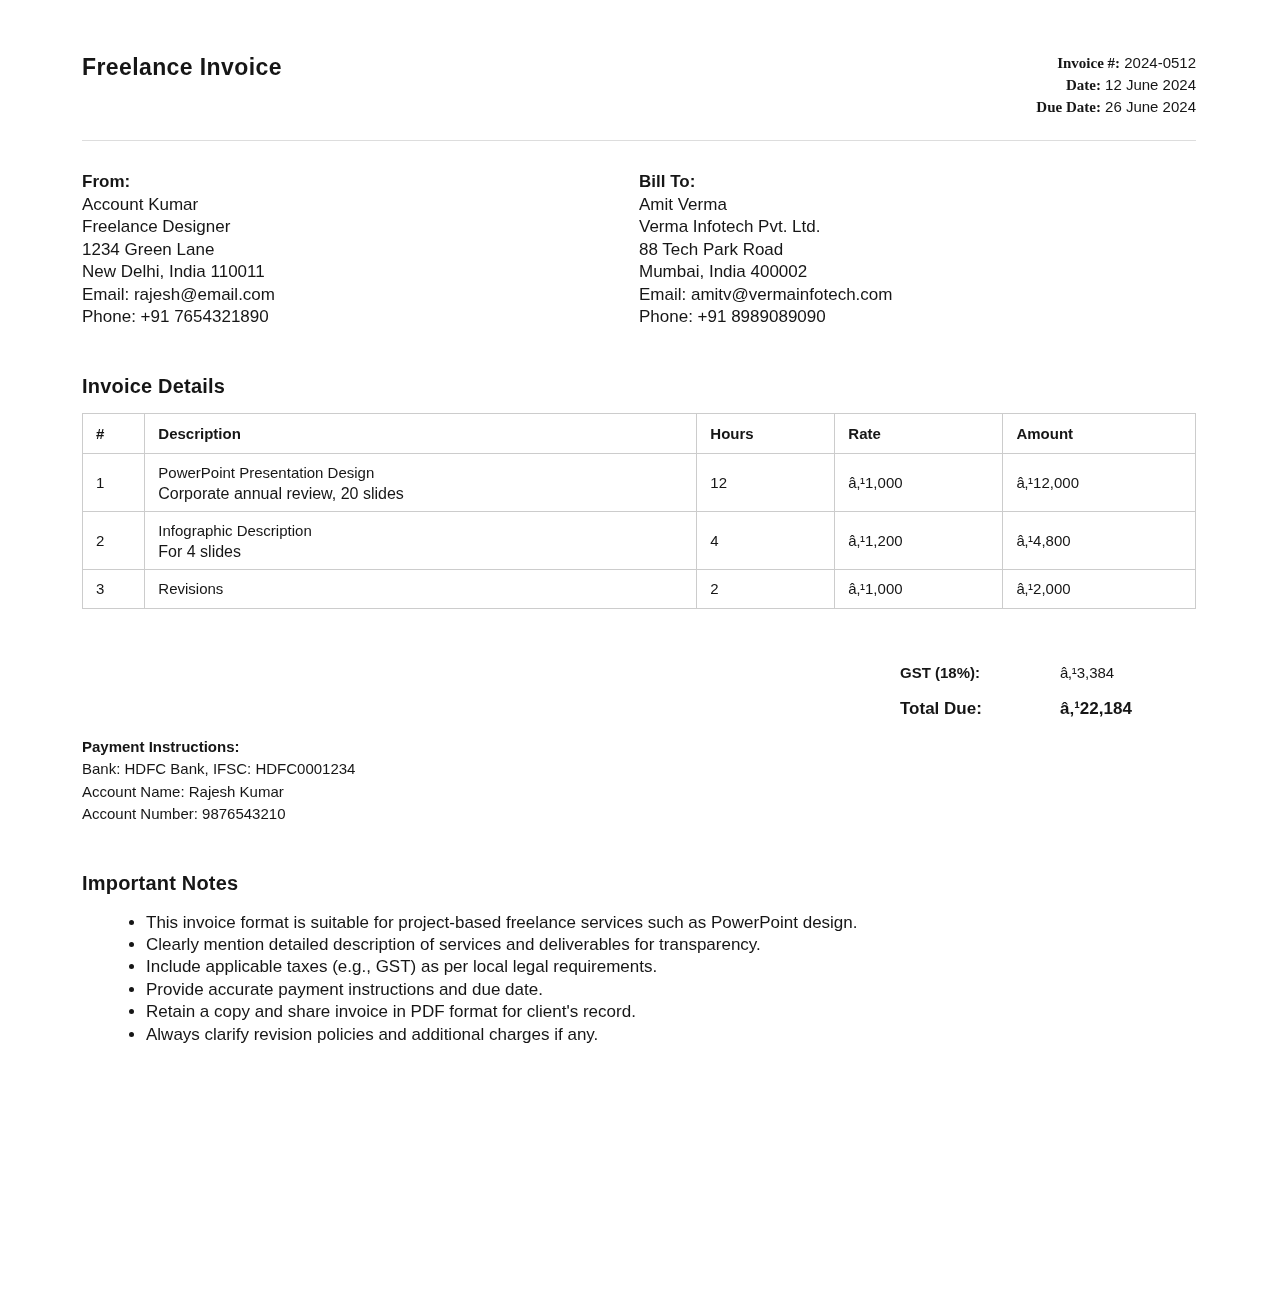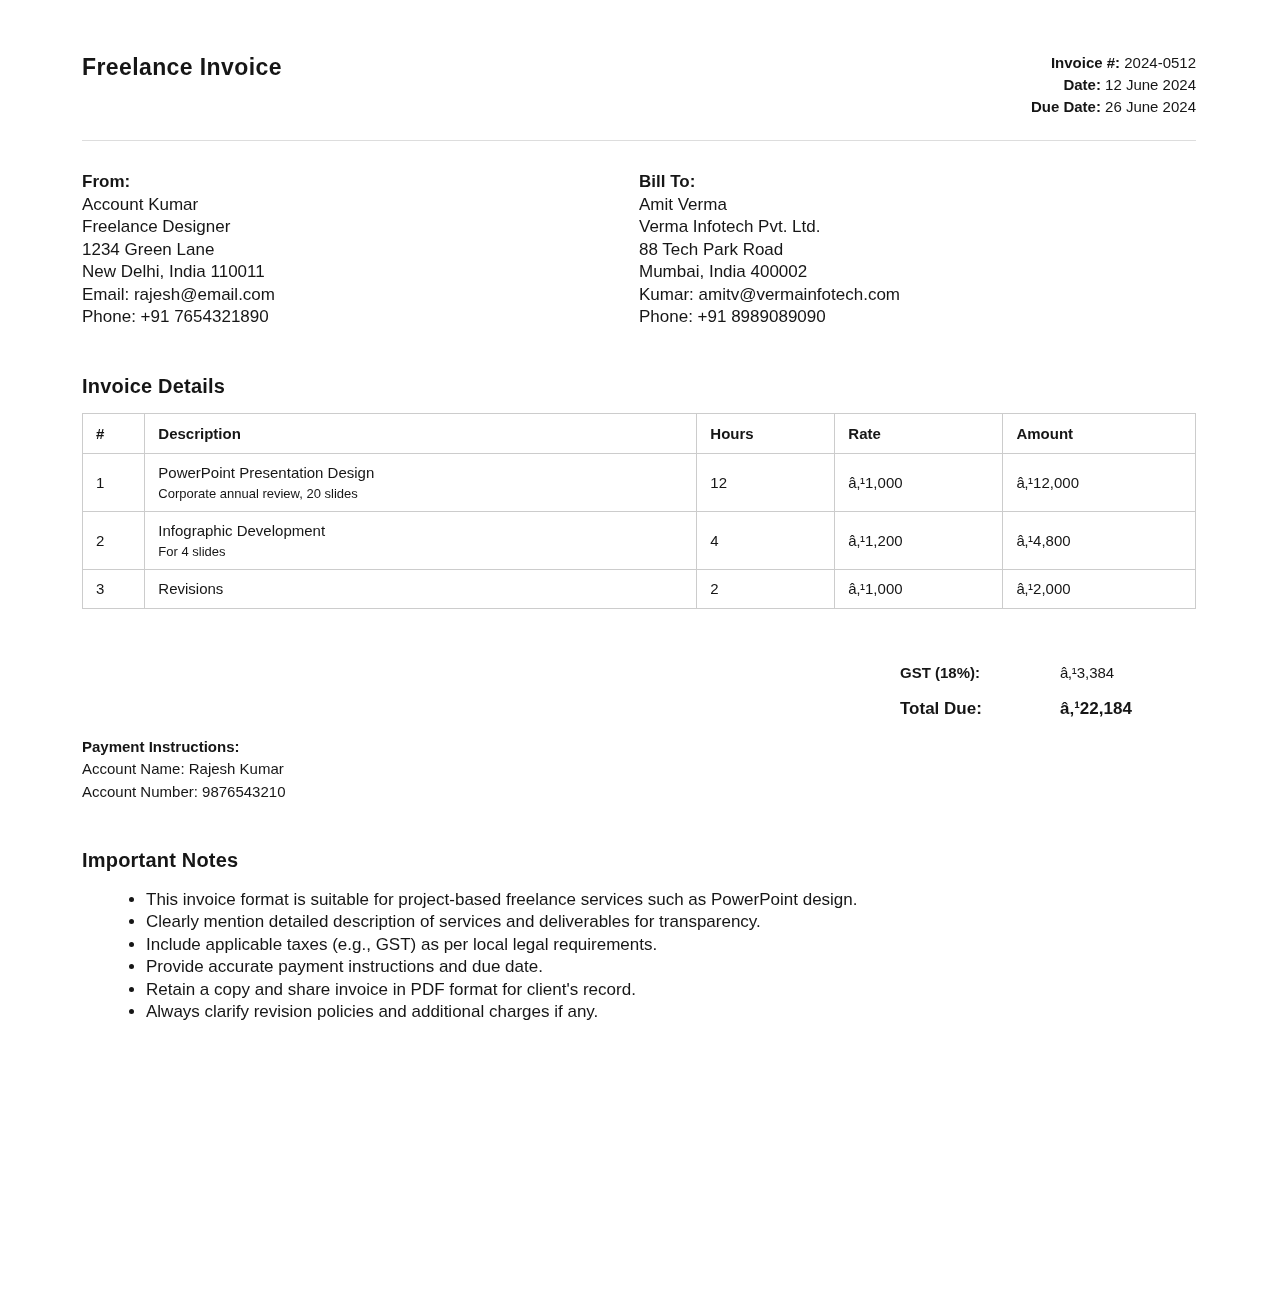--- a/index.html
+++ b/index.html
@@ -10,21 +10,21 @@
     color: #161616;
     font-family: "Liberation Sans", sans-serif;
   }
   body { width: 1278px; min-height: 1300px; }
   .page { width: 1114px; margin: 0 auto; padding-top: 52px; }
 
   
   .doc-header { display: flex; justify-content: space-between; align-items: flex-start; }
   .doc-title { font-size: 23px; font-weight: 700; margin: 0; letter-spacing: 0.4px; line-height: 30px; }
   .doc-meta { text-align: right; font-size: 15px; line-height: 22px; }
-  .doc-meta .lbl { font-weight: 700; }
+  .doc-meta .lbl { font-weight: 700; font-family: Liberation Serif, serif; }
 
   .rule { border: none; border-top: 1px solid #dddddd; margin: 22px 0 0 0; }
 
   
   .parties { display: flex; margin-top: 30px; }
   .party { width: 590px; font-size: 17px; }
   .party p { margin: 0; line-height: 22.5px; }
   .party-label { font-weight: 700; }
 
   
@@ -34,21 +34,21 @@
   table.items { border-collapse: collapse; width: 100%; margin-top: 15px; font-size: 15px; table-layout: fixed; }
   table.items th, table.items td { border: 1px solid #cccccc; text-align: left; vertical-align: middle; }
   table.items th { padding: 11px 13px; font-weight: 700; }
   table.items td { padding: 9px 13px; }
   .col-num { width: 5.6%; }
   .col-desc { width: 49.6%; }
   .col-hours { width: 12.4%; }
   .col-rate { width: 15.1%; }
   .col-amount { width: 17.3%; }
   .desc-main { font-size: 15px; line-height: 20px; }
-  .desc-sub { font-size: 13px; line-height: 17px; margin-top: 2px; }
+  .desc-sub { font-size: 16px; line-height: 17px; margin-top: 2px; }
 
   
   .totals { width: 296px; margin-left: auto; margin-top: 46px; font-size: 15px; }
   .totals-row { display: flex; padding: 9px 0; align-items: baseline; }
   .totals-row .t-label { width: 160px; font-weight: 700; }
   .totals-row .t-value { flex: 1; }
   .totals-row.total { font-size: 17px; }
   .totals-row.total .t-value { font-weight: 700; }
 
   
@@ -85,21 +85,21 @@
       <p>New Delhi, India 110011</p>
       <p>Email: rajesh@email.com</p>
       <p>Phone: +91 7654321890</p>
     </div>
     <div class="party">
       <p class="party-label">Bill To:</p>
       <p>Amit Verma</p>
       <p>Verma Infotech Pvt. Ltd.</p>
       <p>88 Tech Park Road</p>
       <p>Mumbai, India 400002</p>
-      <p>Kumar: amitv@vermainfotech.com</p>
+      <p>Email: amitv@vermainfotech.com</p>
       <p>Phone: +91 8989089090</p>
     </div>
   </div>
 
   <h2 class="section-heading">Invoice Details</h2>
 
   <table class="items">
     <colgroup>
       <col class="col-num">
         <col class="col-desc">
@@ -123,21 +123,21 @@
           <div class="desc-main">PowerPoint Presentation Design</div>
           <div class="desc-sub">Corporate annual review, 20 slides</div>
         </td>
         <td>12</td>
         <td>â‚¹1,000</td>
         <td>â‚¹12,000</td>
       </tr>
       <tr>
         <td>2</td>
         <td>
-          <div class="desc-main">Infographic Development</div>
+          <div class="desc-main">Infographic Description</div>
           <div class="desc-sub">For 4 slides</div>
         </td>
         <td>4</td>
         <td>â‚¹1,200</td>
         <td>â‚¹4,800</td>
       </tr>
       <tr>
         <td>3</td>
         <td>
           <div class="desc-main">Revisions</div>
@@ -155,20 +155,21 @@
       <span class="t-value">â‚¹3,384</span>
     </div>
     <div class="totals-row total">
       <span class="t-label">Total Due:</span>
       <span class="t-value">â‚¹22,184</span>
     </div>
   </div>
 
   <div class="payment">
     <p class="payment-label">Payment Instructions:</p>
+    <p>Bank: HDFC Bank, IFSC: HDFC0001234</p>
     <p>Account Name: Rajesh Kumar</p>
     <p>Account Number: 9876543210</p>
   </div>
 
   <h2 class="section-heading">Important Notes</h2>
   <ul class="notes">
     <li>This invoice format is suitable for project-based freelance services such as PowerPoint design.</li>
     <li>Clearly mention detailed description of services and deliverables for transparency.</li>
     <li>Include applicable taxes (e.g., GST) as per local legal requirements.</li>
     <li>Provide accurate payment instructions and due date.</li>

